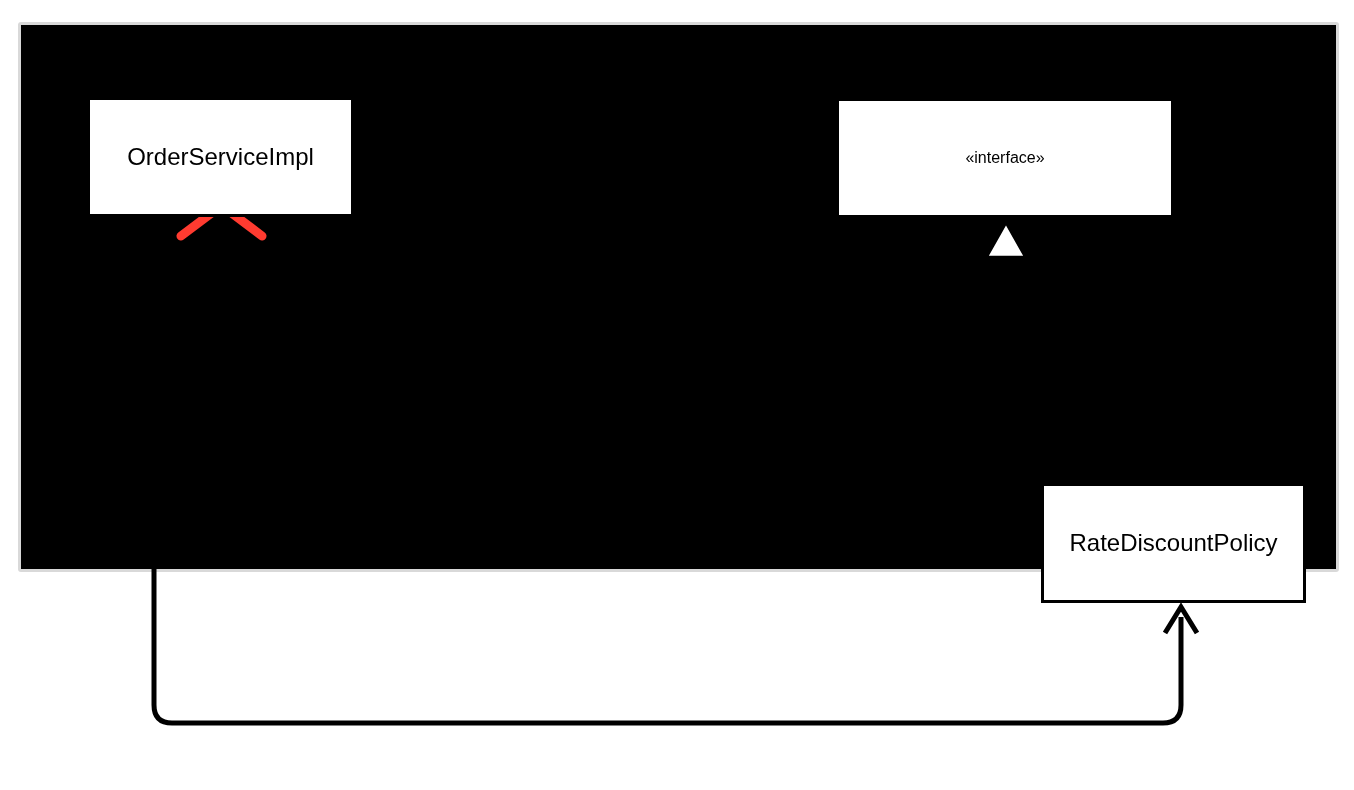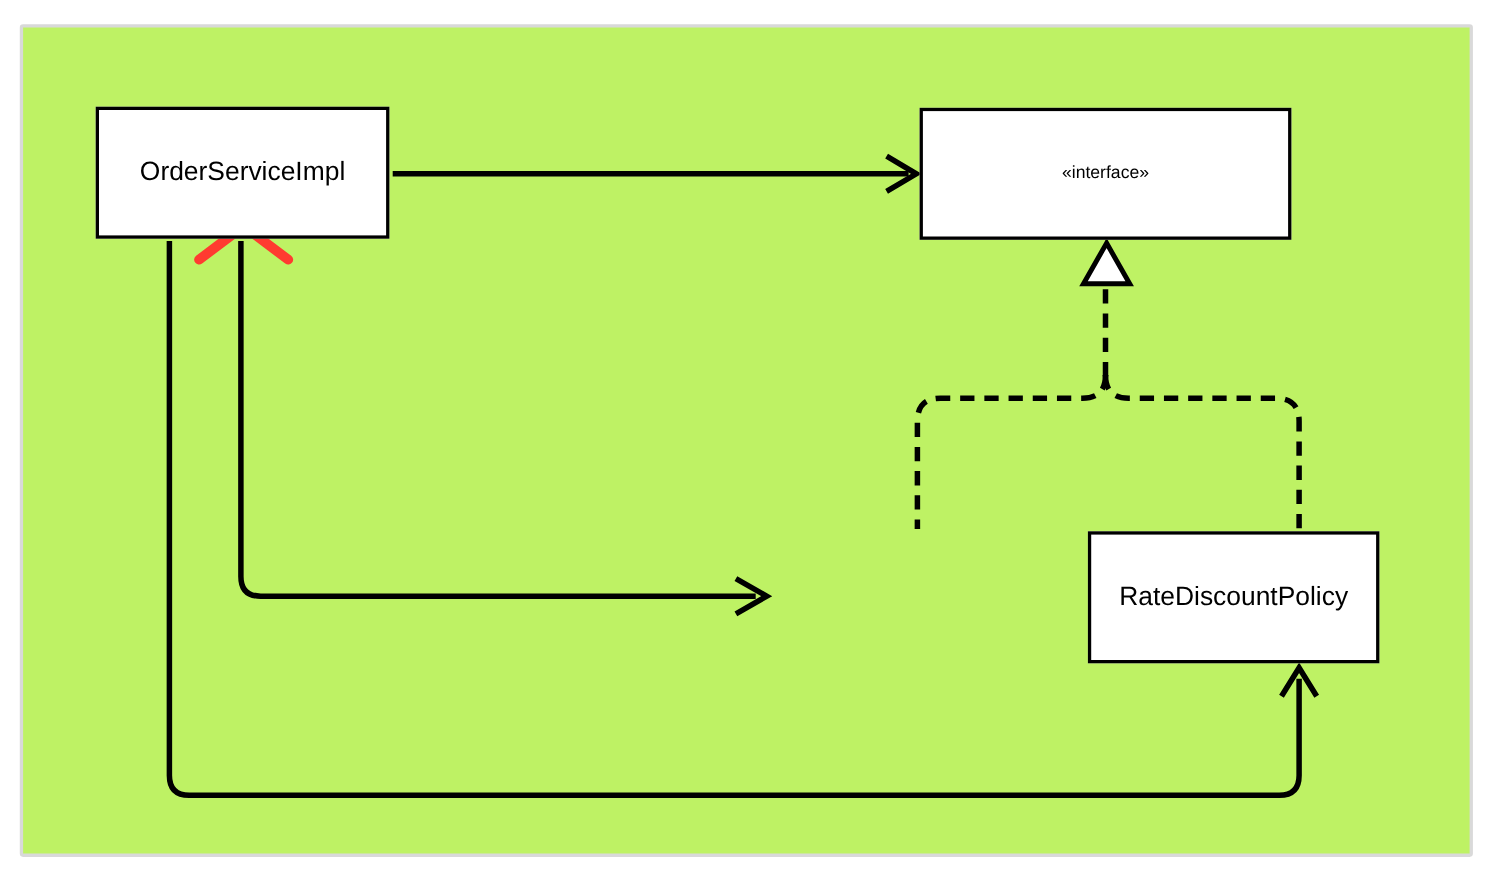--- a/index.html
+++ b/index.html
@@ -6,22 +6,22 @@
   html, body {
     width: 1354px; height: 790px;
     background: #ffffff;
     font-family: "Liberation Sans", sans-serif;
     overflow: hidden;
     position: relative;
   }
   .frame {
     position: absolute;
     left: 18px; top: 22px;
-    width: 1321px; height: 757px;
-    background: #bef264;
+    width: 1321px; height: 550px;
+    background: #000000;
     border: 3px solid #d9d9d9;
     border-radius: 3px;
   }
   svg.lines {
     position: absolute;
     left: 0; top: 0;
     width: 1354px; height: 790px;
   }
   .uml-box {
     position: absolute;
@@ -47,21 +47,21 @@
   }
   .uml-box .iface-name {
     font-size: 24px;
     line-height: 30px;
     font-weight: 700;
     white-space: nowrap;
   }
   #box-order  { left: 66px;   top: 72px;  width: 267px; height: 120px; }
   #box-iface  { left: 815px;  top: 73px;  width: 338px; height: 120px; }
   #box-fix    { left: 680px;  top: 458px; width: 267px; height: 120px; }
-  #box-rate   { left: 968px; top: 458px; width: 265px; height: 120px; }
+  #box-rate   { left: 1020px; top: 458px; width: 265px; height: 120px; }
 </style>
 </head>
 <body>
 
 <div class="frame">
 
   <svg class="lines" viewBox="0 0 1354 790" fill="none" stroke="#000000" stroke-width="5">
 
     <g>
       <path d="M 336 133 H 805"></path>

